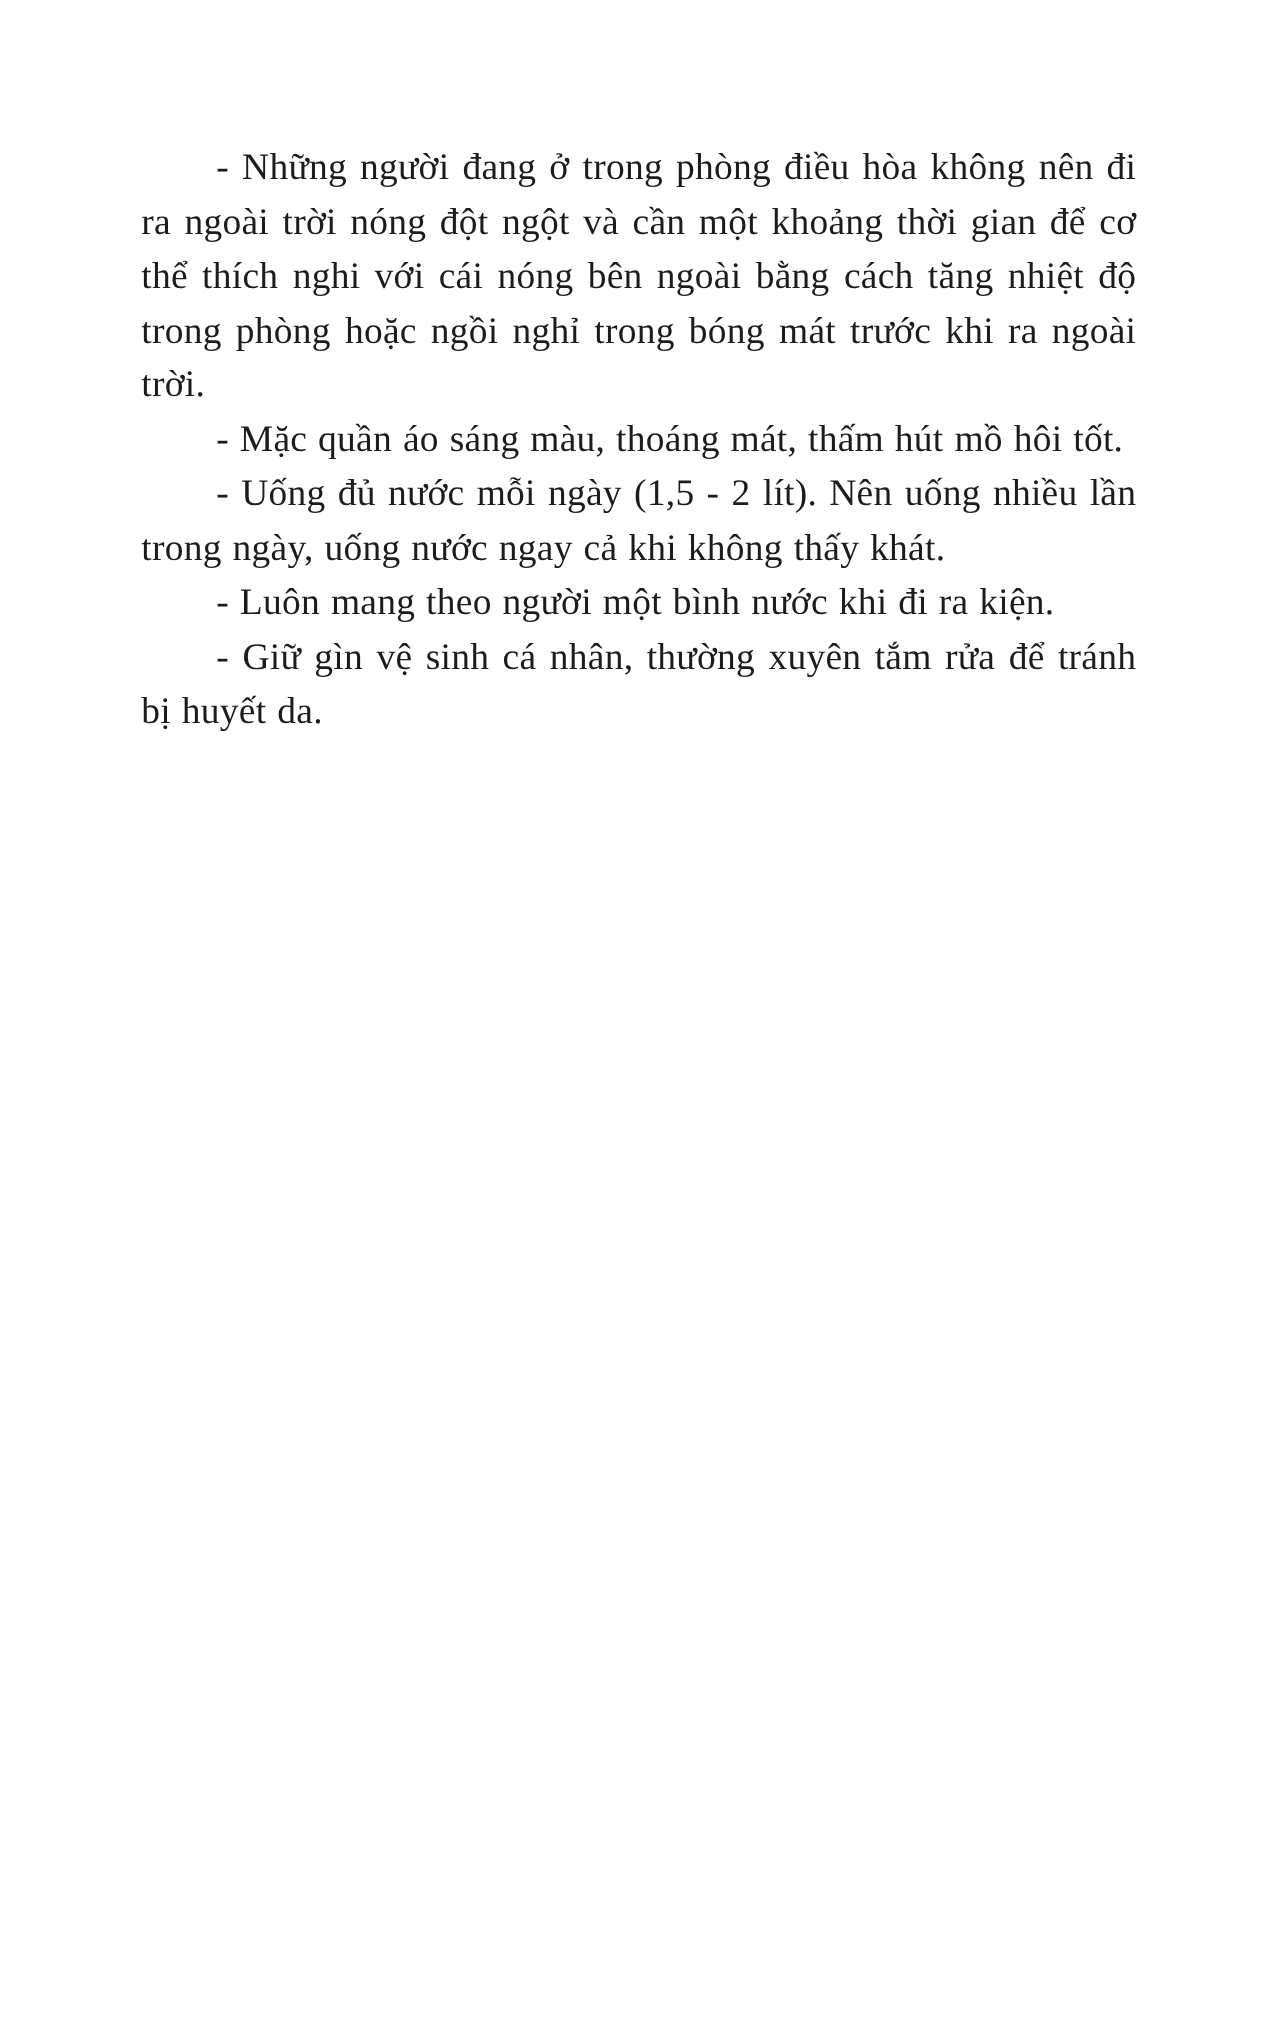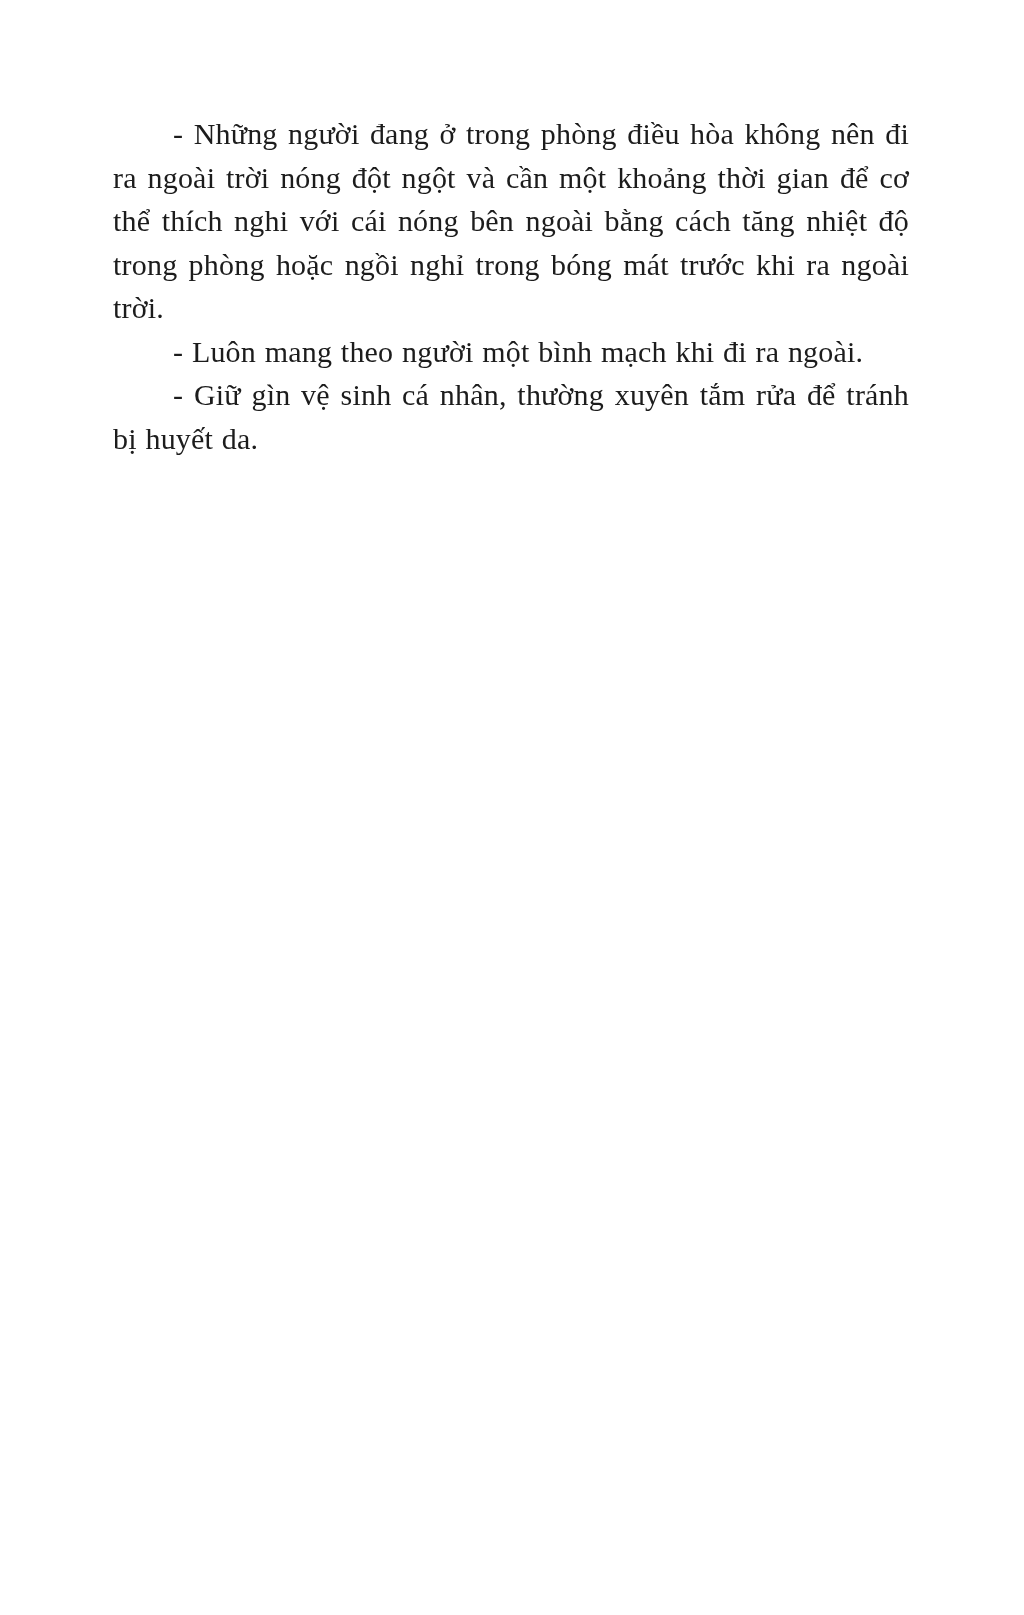--- a/index.html
+++ b/index.html
@@ -40,17 +40,19 @@
     font-size: 28px;
     color: #3b82f6;
   }
 </style>
 </head>
 <body>
 
 <div class="page">
   <div class="text-block">
     <p>- Những người đang ở trong phòng điều hòa không nên đi ra ngoài trời nóng đột ngột và cần một khoảng thời gian để cơ thể thích nghi với cái nóng bên ngoài bằng cách tăng nhiệt độ trong phòng hoặc ngồi nghỉ trong bóng mát trước khi ra ngoài trời.</p>
-    <p>- Luôn mang theo người một bình mạch khi đi ra ngoài.</p>
+    <p>- Mặc quần áo sáng màu, thoáng mát, thấm hút mồ hôi tốt.</p>
+    <p>- Uống đủ nước mỗi ngày (1,5 - 2 lít). Nên uống nhiều lần trong ngày, uống nước ngay cả khi không thấy khát.</p>
+    <p>- Luôn mang theo người một bình nước khi đi ra kiện.</p>
     <p>- Giữ gìn vệ sinh cá nhân, thường xuyên tắm rửa để tránh bị huyết da.</p>
   </div>
   <div class="page-number">10</div>
 </div>
 
 </body></html>

